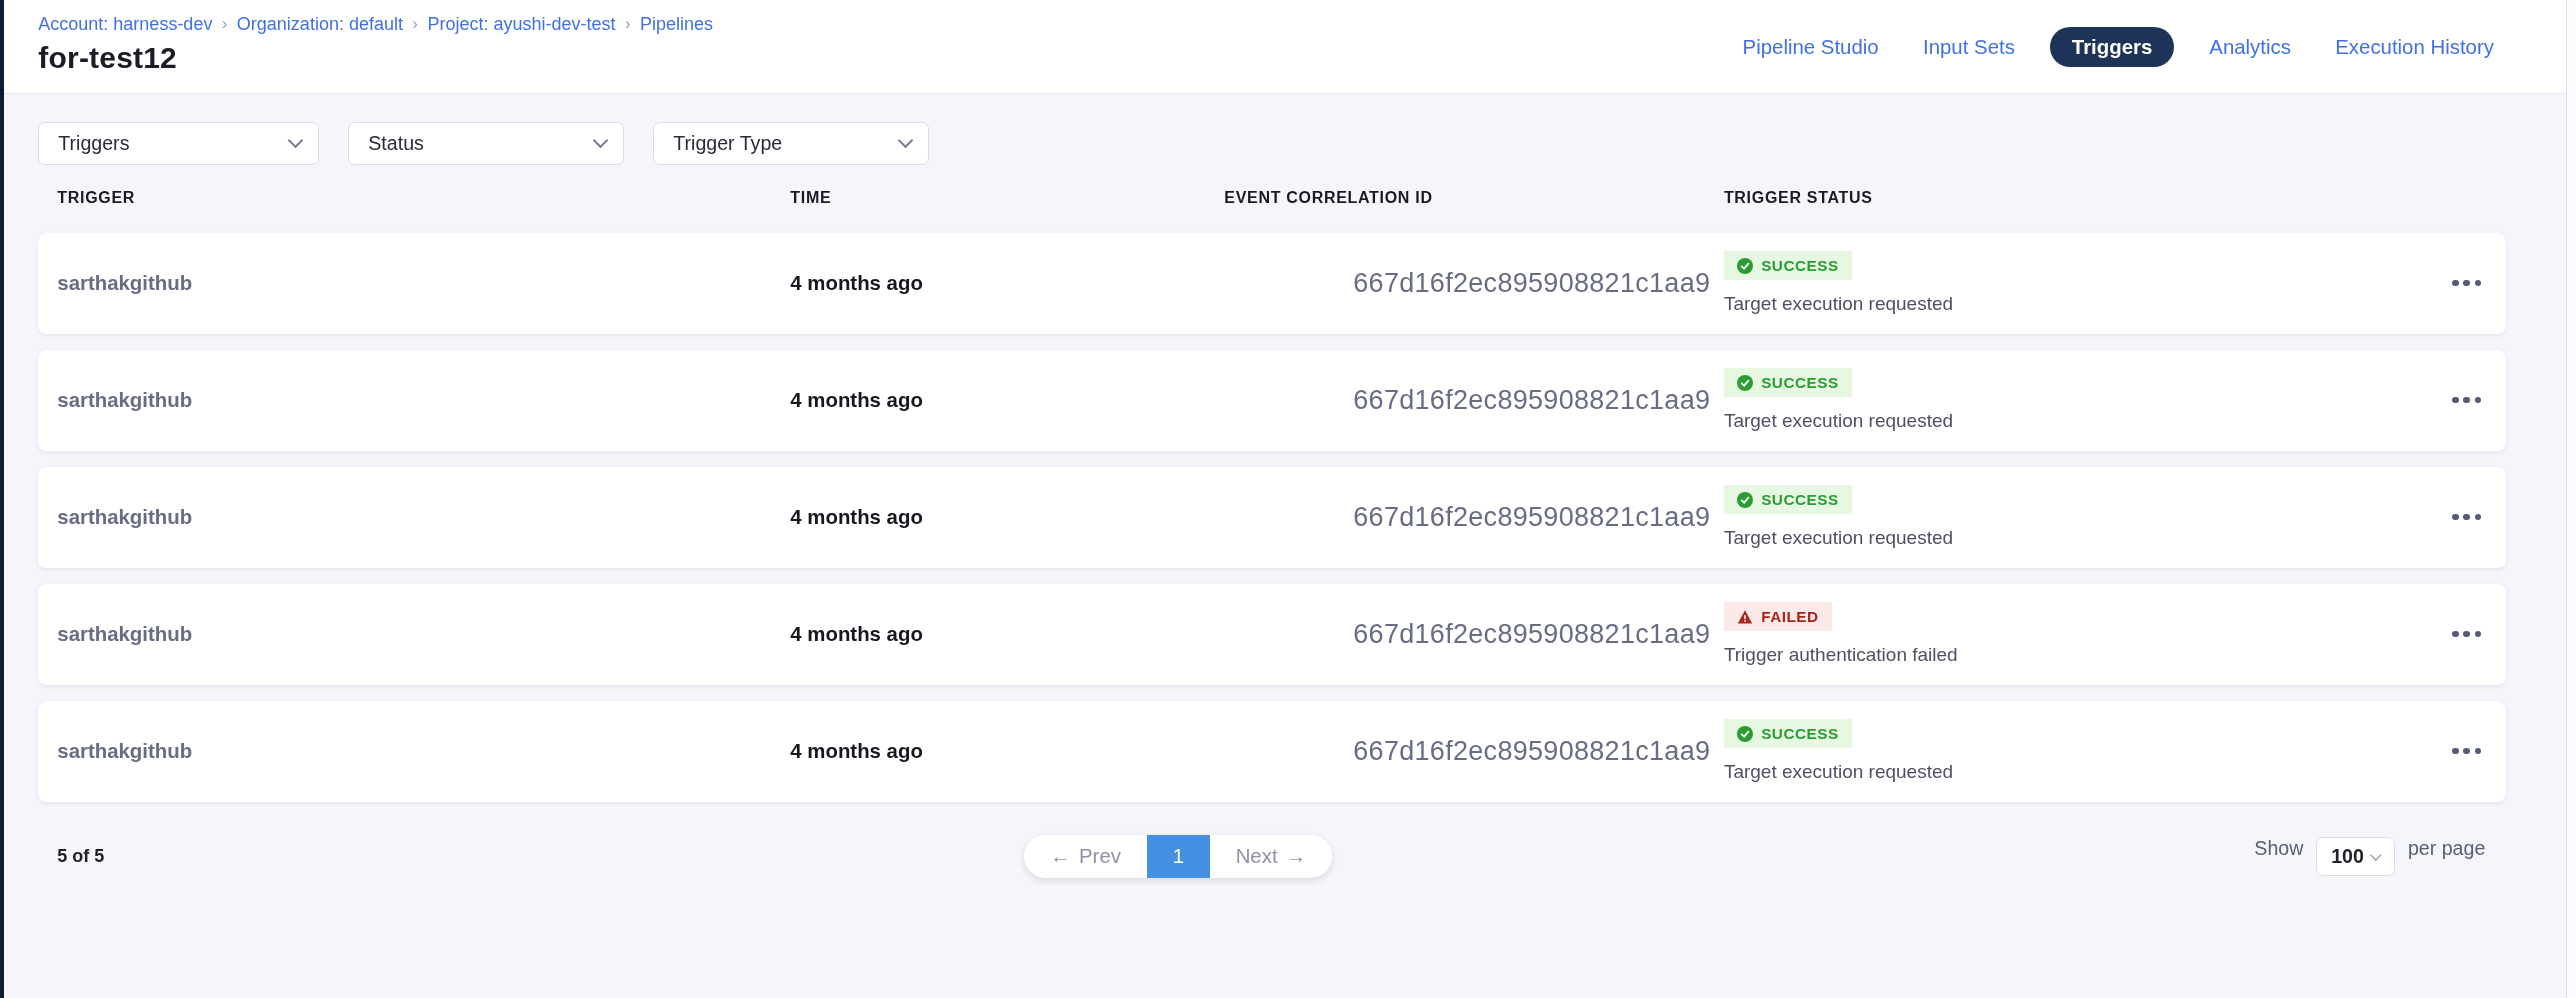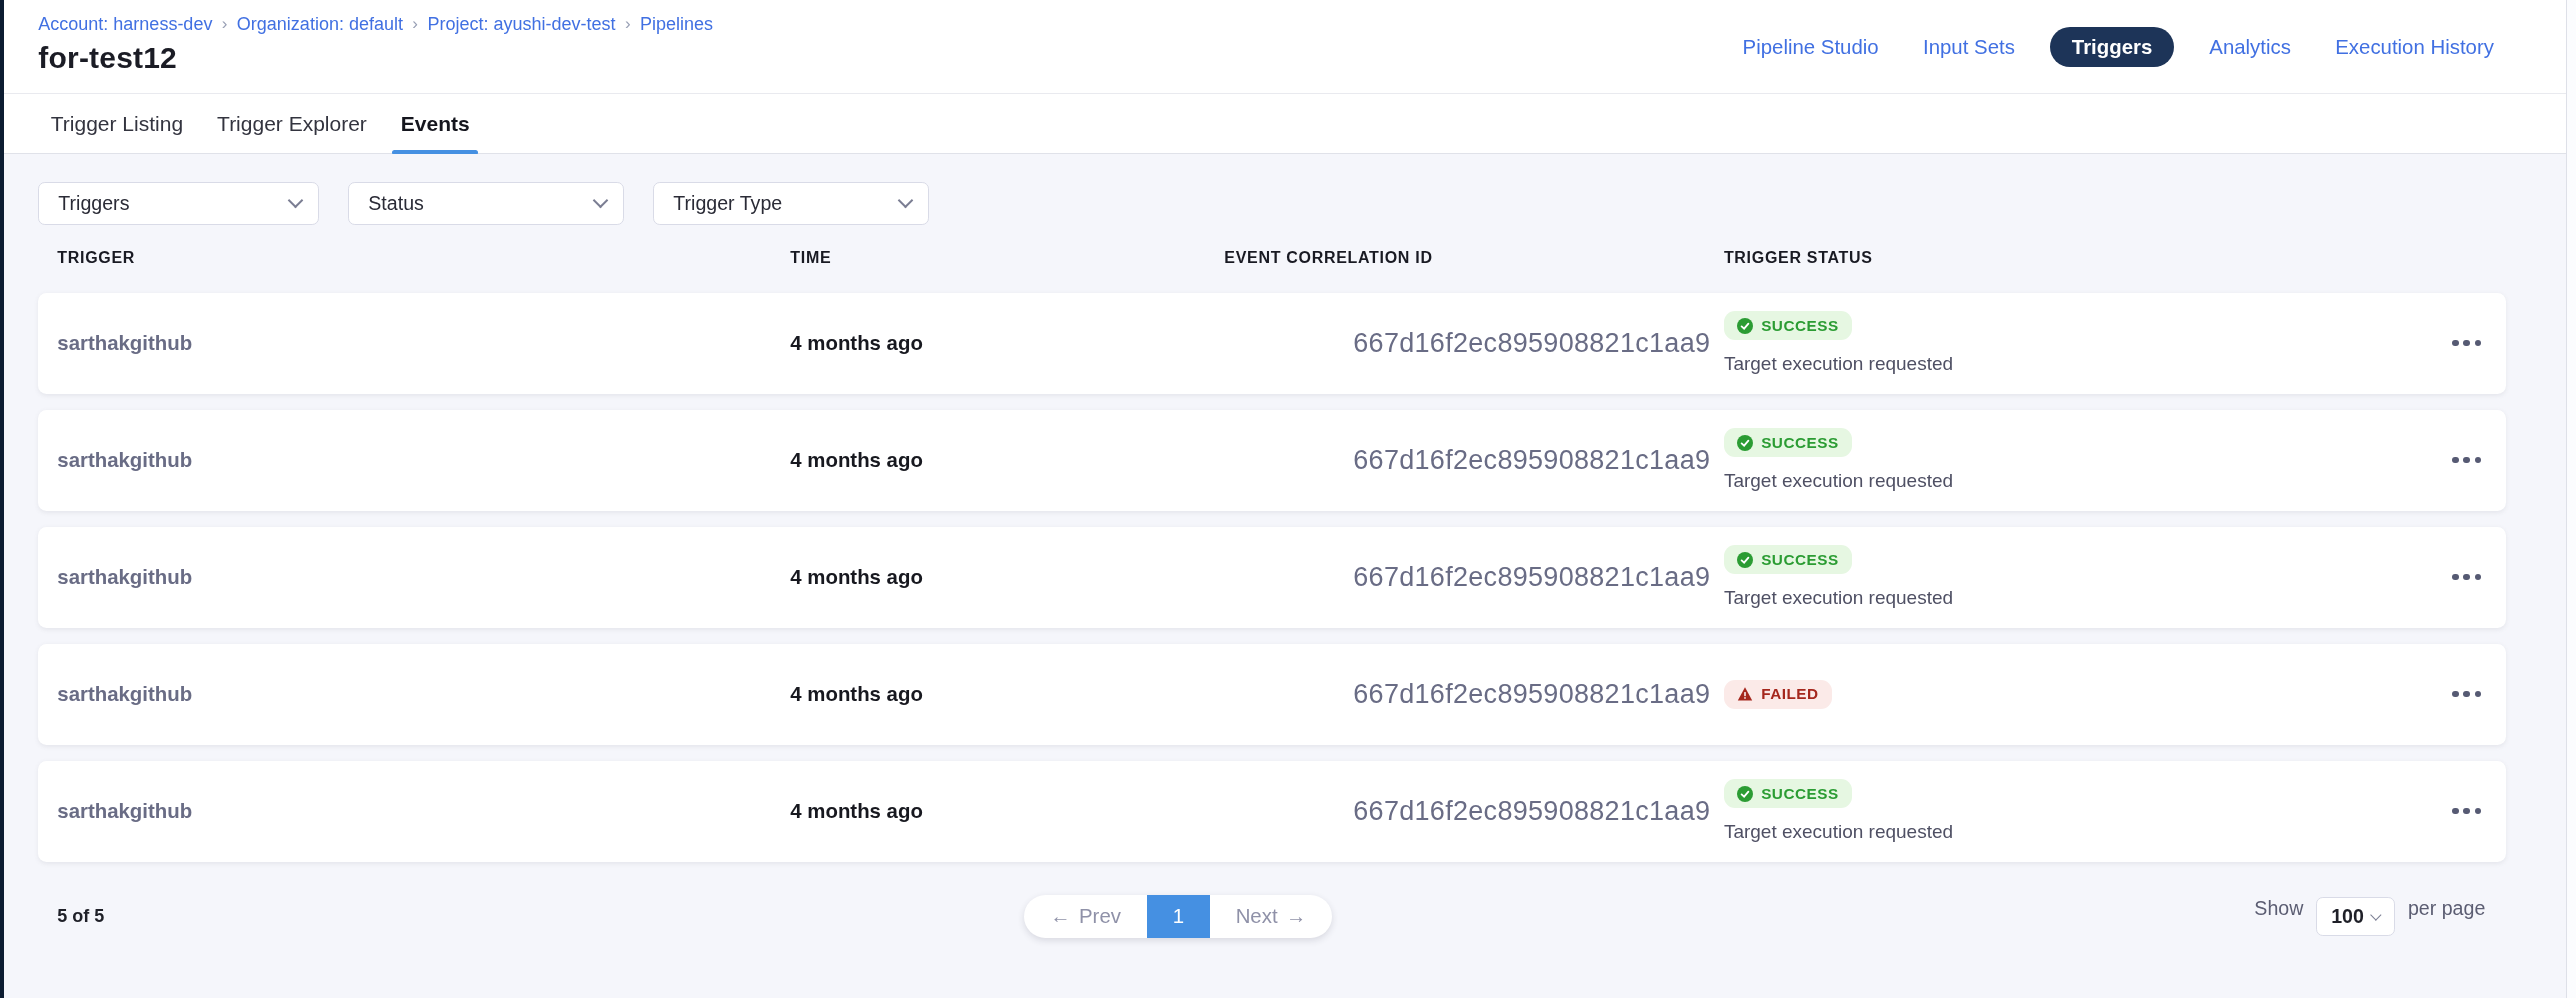--- a/index.html
+++ b/index.html
@@ -44,21 +44,21 @@
 
   .thead { margin-top:24px; margin-bottom:25.6px; }
   .th { font-size:16px; font-weight:700; color:#191a23; letter-spacing:0.7px; }
 
   .card { height:101px; background:#fff; border-radius:8.5px; box-shadow:0 1.7px 4.3px rgba(96,97,112,.10); margin-bottom:16px; }
   .cell-trigger { font-size:20.4px; color:#696c85;font-weight:bold; }
   .cell-time { font-size:20.4px; font-weight:600; color:#17181f; }
   .cell-id { font-size:27px; color:#696c85; letter-spacing:0.3px;text-align:right; }
 
   .cell-status { display:flex; flex-direction:column; justify-content:center; gap:12.8px; padding-left:13.6px; }
-  .badge { display:inline-flex; align-items:center; gap:7.7px; height:29px; padding:0 13.6px; border-radius:11px;
+  .badge { display:inline-flex; align-items:center; gap:7.7px; height:29px; padding:0 13.6px; border-radius:1px;
            font-size:15.3px; font-weight:700; letter-spacing:0.5px; width:max-content; }
   .badge[data-kind="success"] { background:#e6f7e2; color:#2b9c33; }
   .badge[data-kind="failed"]  { background:#fbeae8; color:#a5271d; }
   .badge .icon { display:none; width:16px; height:16px; }
   .badge[data-kind="success"] .icon-check { display:block; }
   .badge[data-kind="failed"]  .icon-warn  { display:block; }
   .badge .icon svg { width:100%; height:100%; display:block; }
   .status-msg { font-size:19px; color:#4f5064; }
 
   .menu-btn { background:none; border:none; display:flex; gap:4.3px; align-items:center; justify-self:start; padding:8.5px 5.1px; cursor:pointer; }
@@ -104,25 +104,20 @@
 
     <nav class="module-nav">
       <a href="#" class="module-link" data-active="false">Pipeline Studio</a>
       <a href="#" class="module-link" data-active="false">Input Sets</a>
       <a href="#" class="module-link" data-active="true">Triggers</a>
       <a href="#" class="module-link" data-active="false">Analytics</a>
       <a href="#" class="module-link" data-active="false">Execution History</a>
     </nav>
   </header>
 
-  <div class="tabbar">
-    <a href="#" class="tab" data-active="false">Trigger Listing</a>
-    <a href="#" class="tab" data-active="false">Trigger Explorer</a>
-    <a href="#" class="tab" data-active="true">Events</a>
-  </div>
 
   <main>
 
     <div class="filters">
       <button class="filter-btn">
         <span class="filter-label">Triggers</span>
         <i class="chev"></i>
       </button>
       <button class="filter-btn">
         <span class="filter-label">Status</span>
@@ -225,20 +220,21 @@
 
             <span class="icon icon-warn">
                 <svg viewBox="0 0 16 16">
                   <path d="M8 1.2 L15.2 14.4 H0.8 Z" fill="currentColor"></path>
                   <rect x="7.25" y="6" width="1.5" height="4.2" rx="0.4" fill="#fff"></rect>
                   <rect x="7.25" y="11.2" width="1.5" height="1.5" fill="#fff"></rect>
                 </svg>
               </span>
             <span>FAILED</span>
           </span>
+          <span class="status-msg">Trigger authentication failed</span>
         </div>
         <button class="menu-btn">
             <i></i>
             <i></i>
             <i></i>
           </button>
       </div>
 
       <div class="card row-grid">
         <span class="cell-trigger">sarthakgithub</span>

